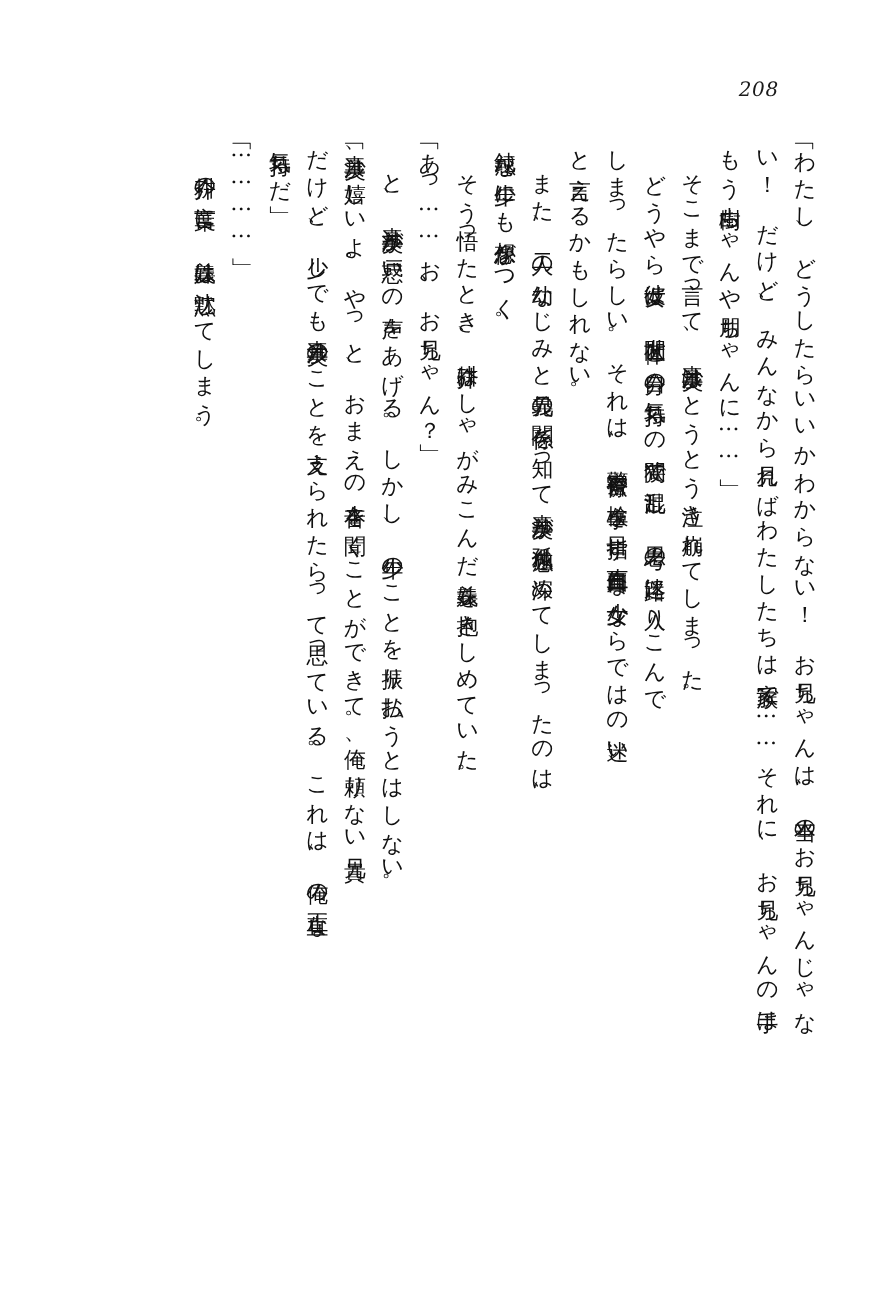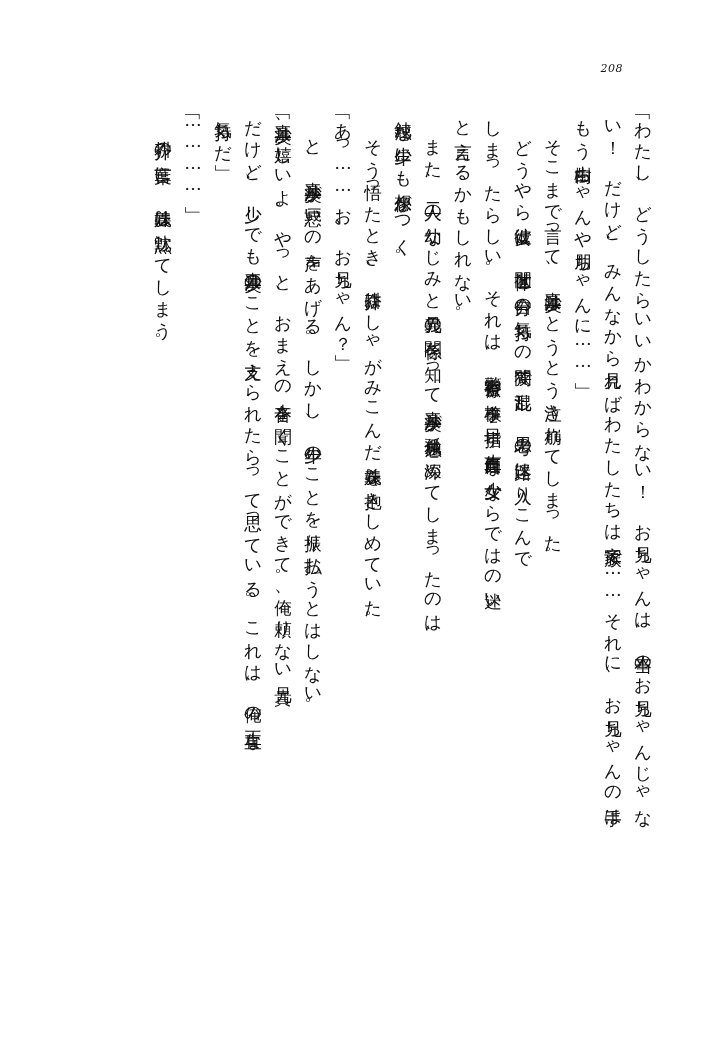--- a/index.html
+++ b/index.html
@@ -21,21 +21,21 @@
     height: 1050px;
     background: #ffffff;
   }
 
   .page-number {
     position: absolute;
     top: 62px;
     right: 88px;
     font-family: "DejaVu Serif", "Liberation Serif", serif;
     font-style: italic;
-    font-size: 11px;
+    font-size: 16px;
     color: #1a1a1a;
     letter-spacing: 0.5px;
   }
 
   .text-body {
     position: absolute;
     top: 108px;
     left: 62px;
     right: 60px;
     height: 862px;

